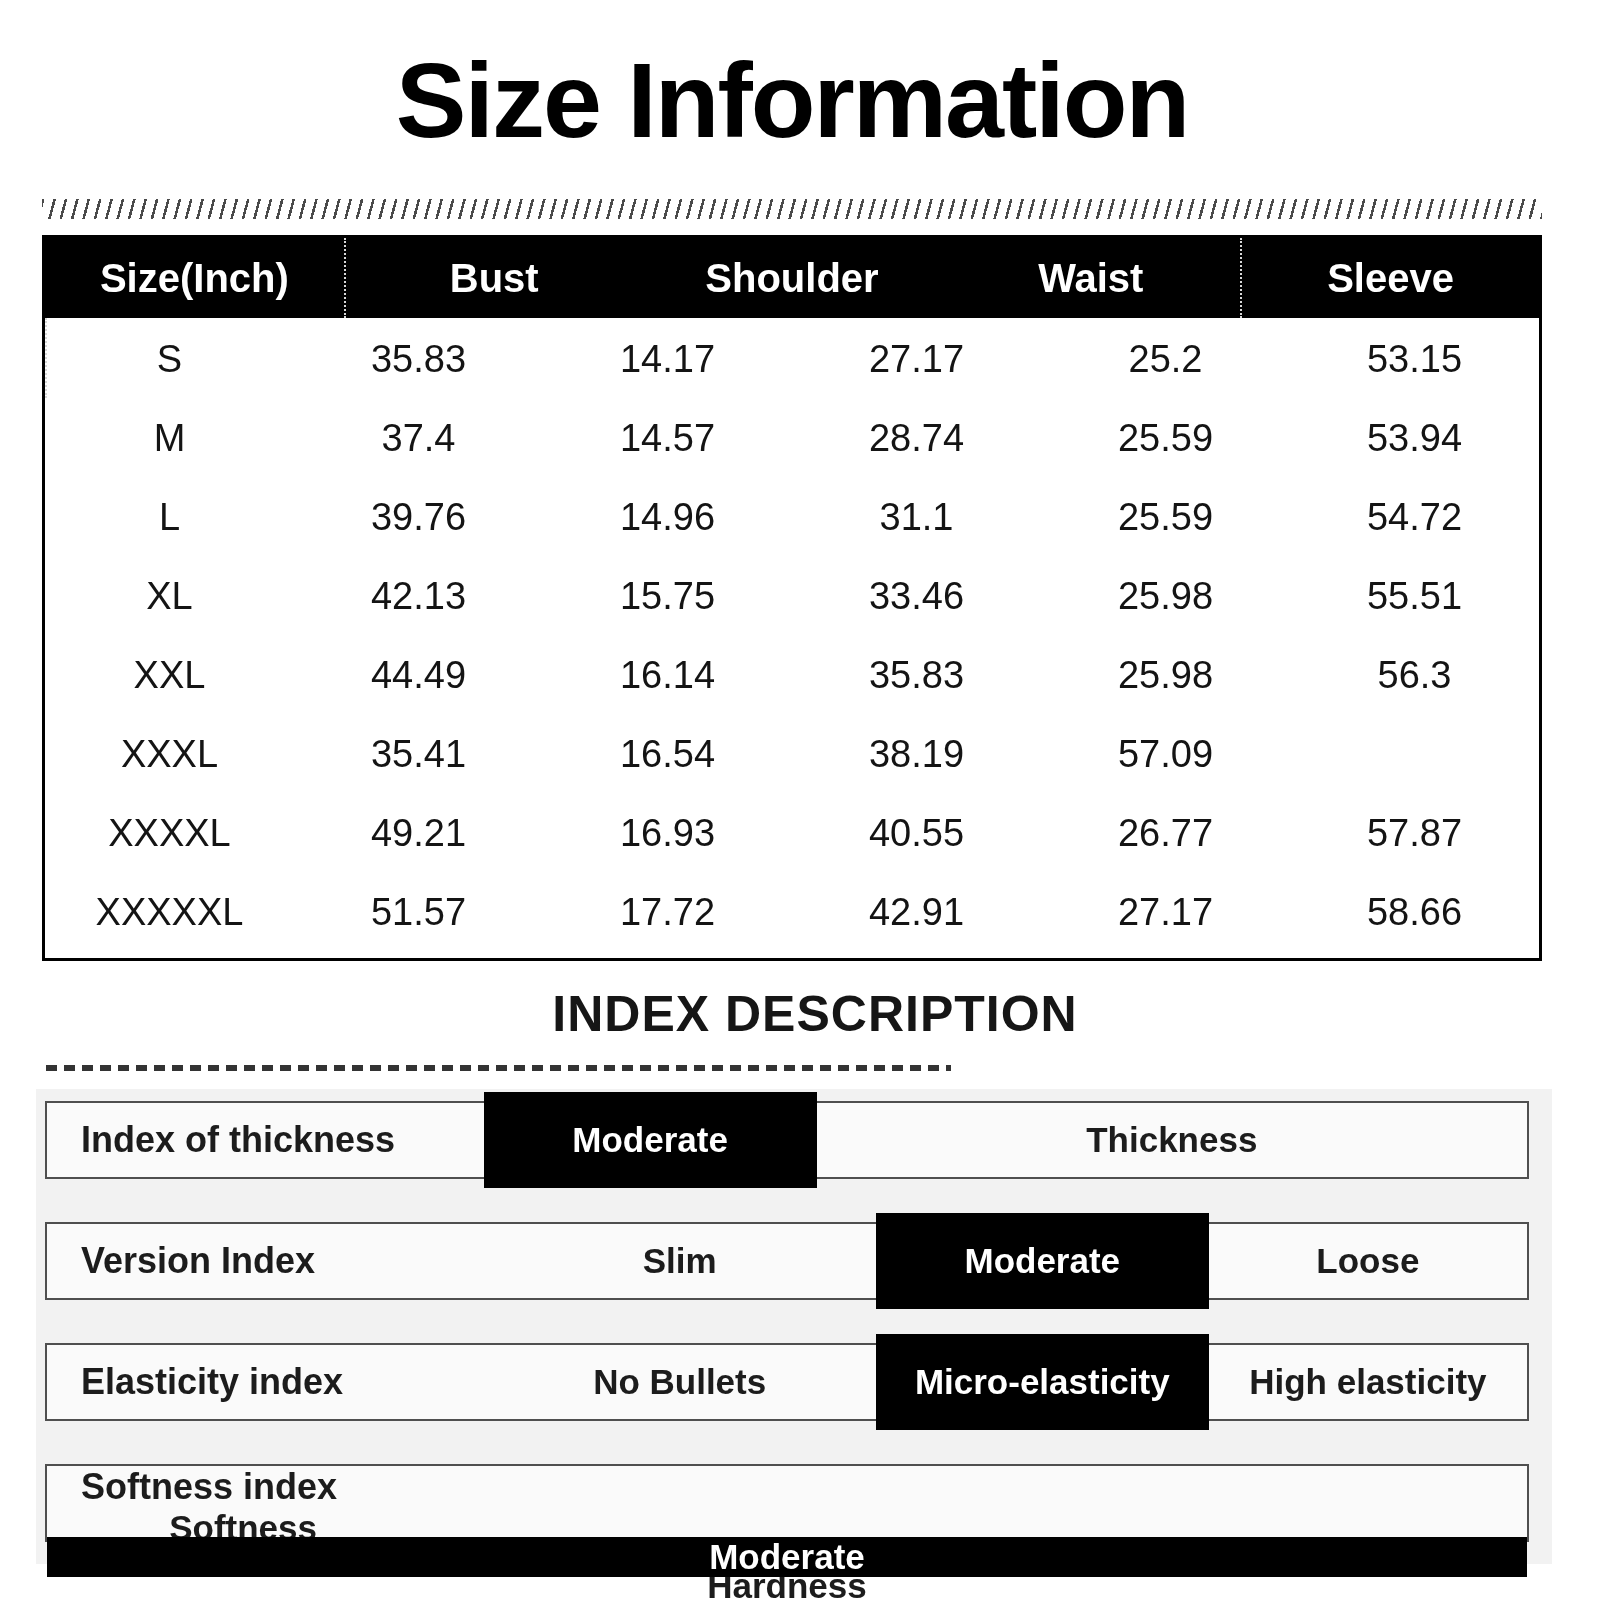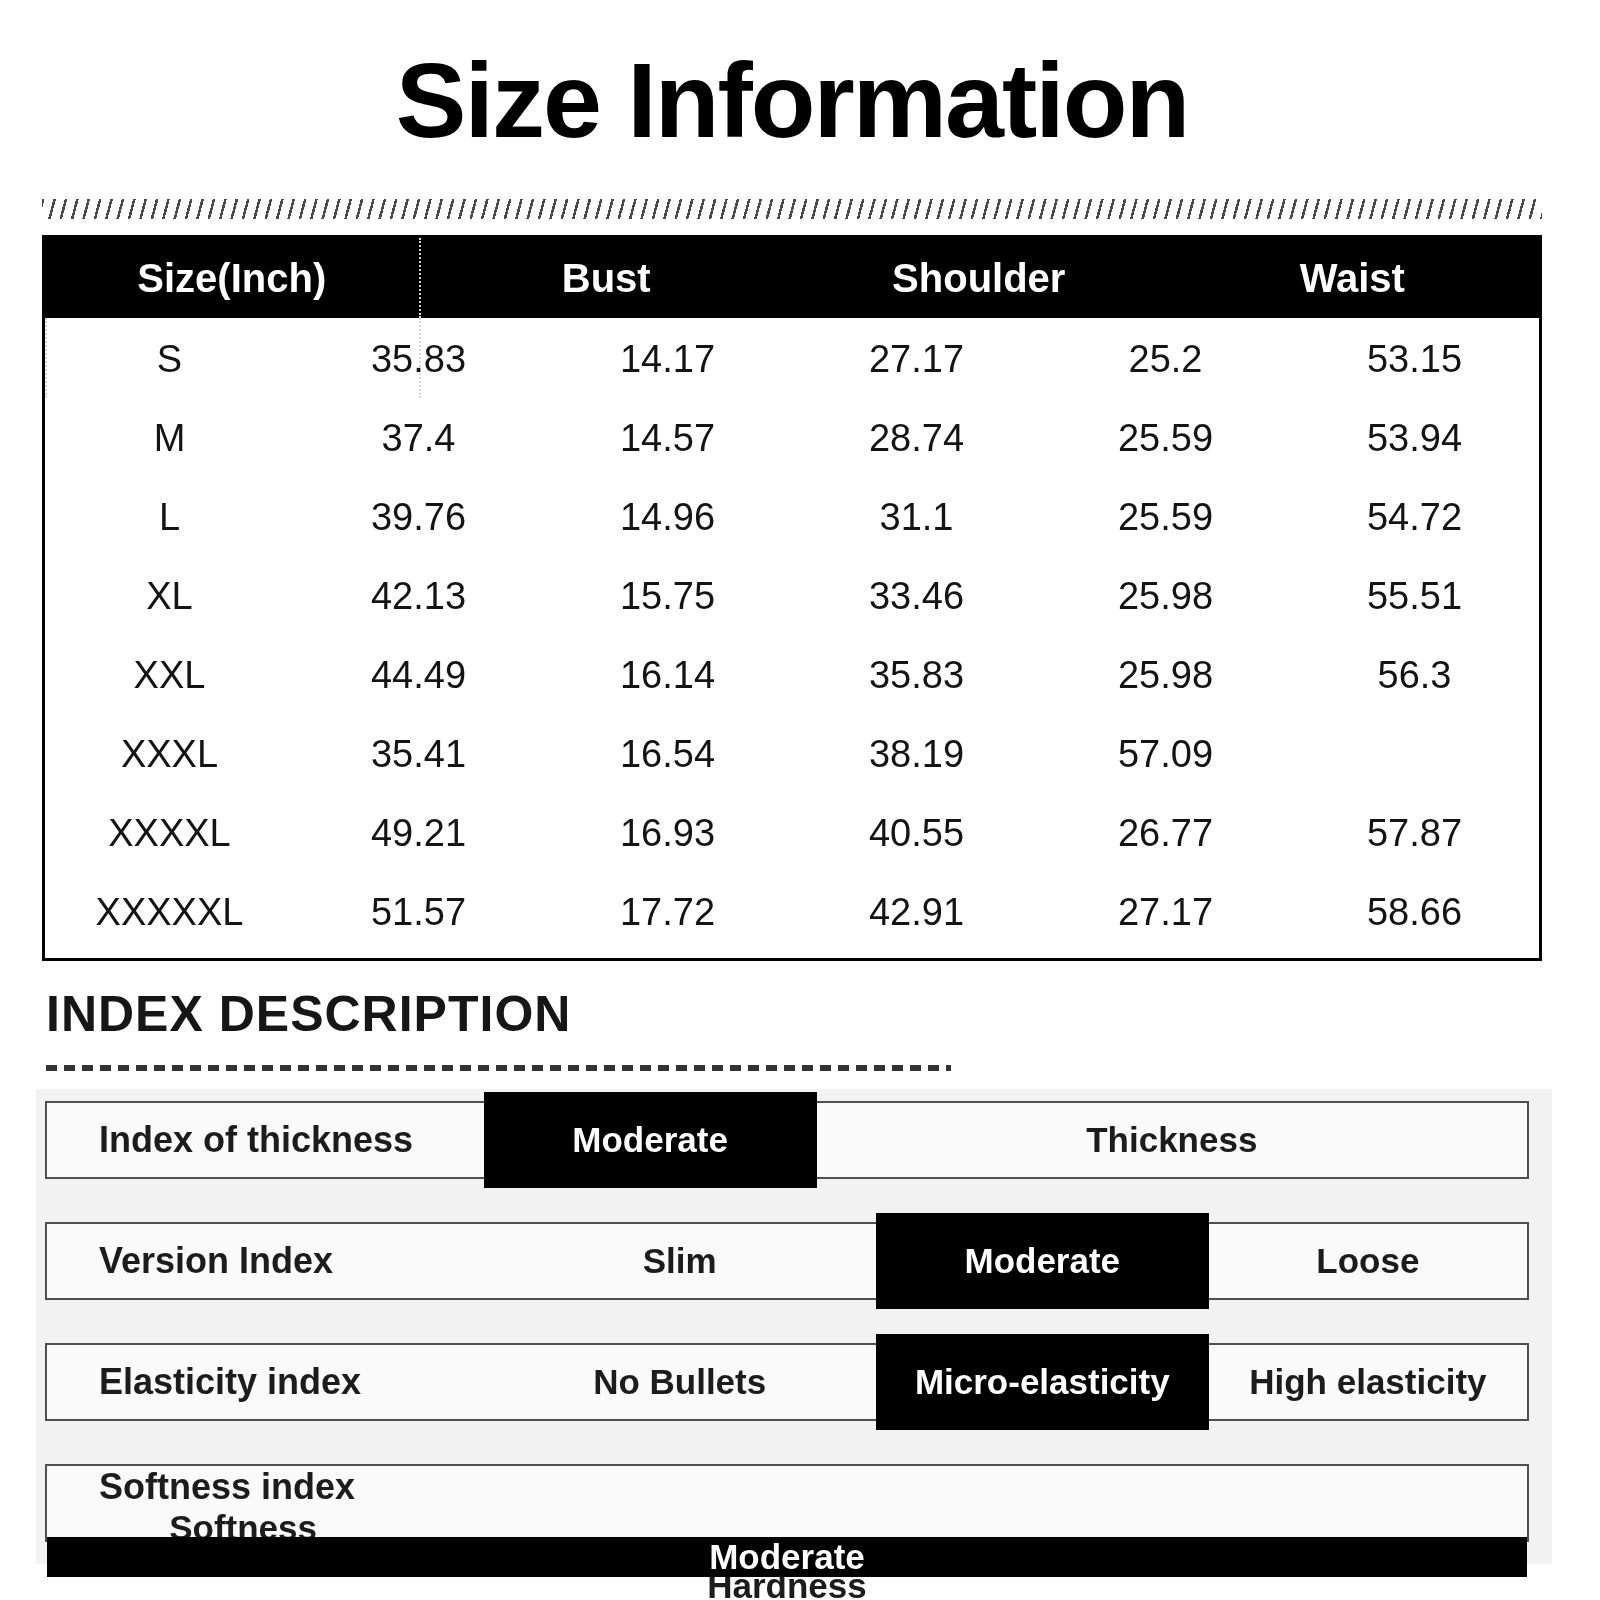--- a/index.html
+++ b/index.html
@@ -10,51 +10,51 @@
   .title {
     margin:40px 0 0 0; text-align:center;
     font-size:106px; font-weight:bold; letter-spacing:-2px; color:#000;
   }
   .hatch {
     height:20px; margin:38px 42px 16px 42px;
     background:repeating-linear-gradient(105deg, #4a4a4a 0 2.5px, transparent 2.5px 11px);
   }
   .size-table { margin:0 42px; border:3px solid #000; background:#fff; }
   .thead {
-    display:grid; grid-template-columns:repeat(4,1fr);
+    display:grid; grid-template-columns:repeat(5,1fr);
     background:#000; height:80px;
   }
   .th {
     color:#fff; font-size:40px; font-weight:bold; text-align:center;
     line-height:80px; white-space:nowrap;
   }
   .th.sep { border-left:2px dotted #d8d8d8; }
   .tbody { padding:2px 0 6px 0; }
   .tr { display:grid; grid-template-columns:repeat(6,1fr); height:79px; align-items:center; }
   .td { text-align:center; font-size:38px; color:#141414; white-space:nowrap; }
   .index-heading {
     margin:24px 0 0 46px; font-size:50px; font-weight:bold;
-    letter-spacing:1px; color:#161616;
+    letter-spacing:1px; color:#161616;text-align:center;
   }
   .dashes {
     margin:22px 0 0 46px; width:905px; height:6px;
     background:repeating-linear-gradient(90deg, #333 0 11px, transparent 11px 18px);
   }
   .panel {
     margin:18px 32px 0 36px; background:#f2f2f2;
     padding:12px 23px 22px 9px;
   }
   .irow {
     display:flex; align-items:stretch; height:78px; box-sizing:border-box;
     background:#fafafa; border:2px solid #4f4f4f; margin-bottom:43px;
   }
   .irow:last-child { margin-bottom:0;flex-direction:column; }
   .ilabel {
     width:29.5%; box-sizing:border-box; display:flex; align-items:center;
-    padding-left:52px; font-size:36px; font-weight:bold; color:#1c1c1c; white-space:nowrap;
+    padding-left:34px; font-size:36px; font-weight:bold; color:#1c1c1c; white-space:nowrap;
   }
   .opt {
     display:flex; align-items:center; justify-content:center;
     font-size:35px; font-weight:bold; color:#1c1c1c; white-space:nowrap;
   }
   .opt.first { width:26.5%; }
   .opt.highlight {
     min-width:22.5%; box-sizing:border-box; padding:0 14px;
     background:#000; color:#fff; margin-top:-11px; margin-bottom:-11px;
     position:relative; z-index:1;

